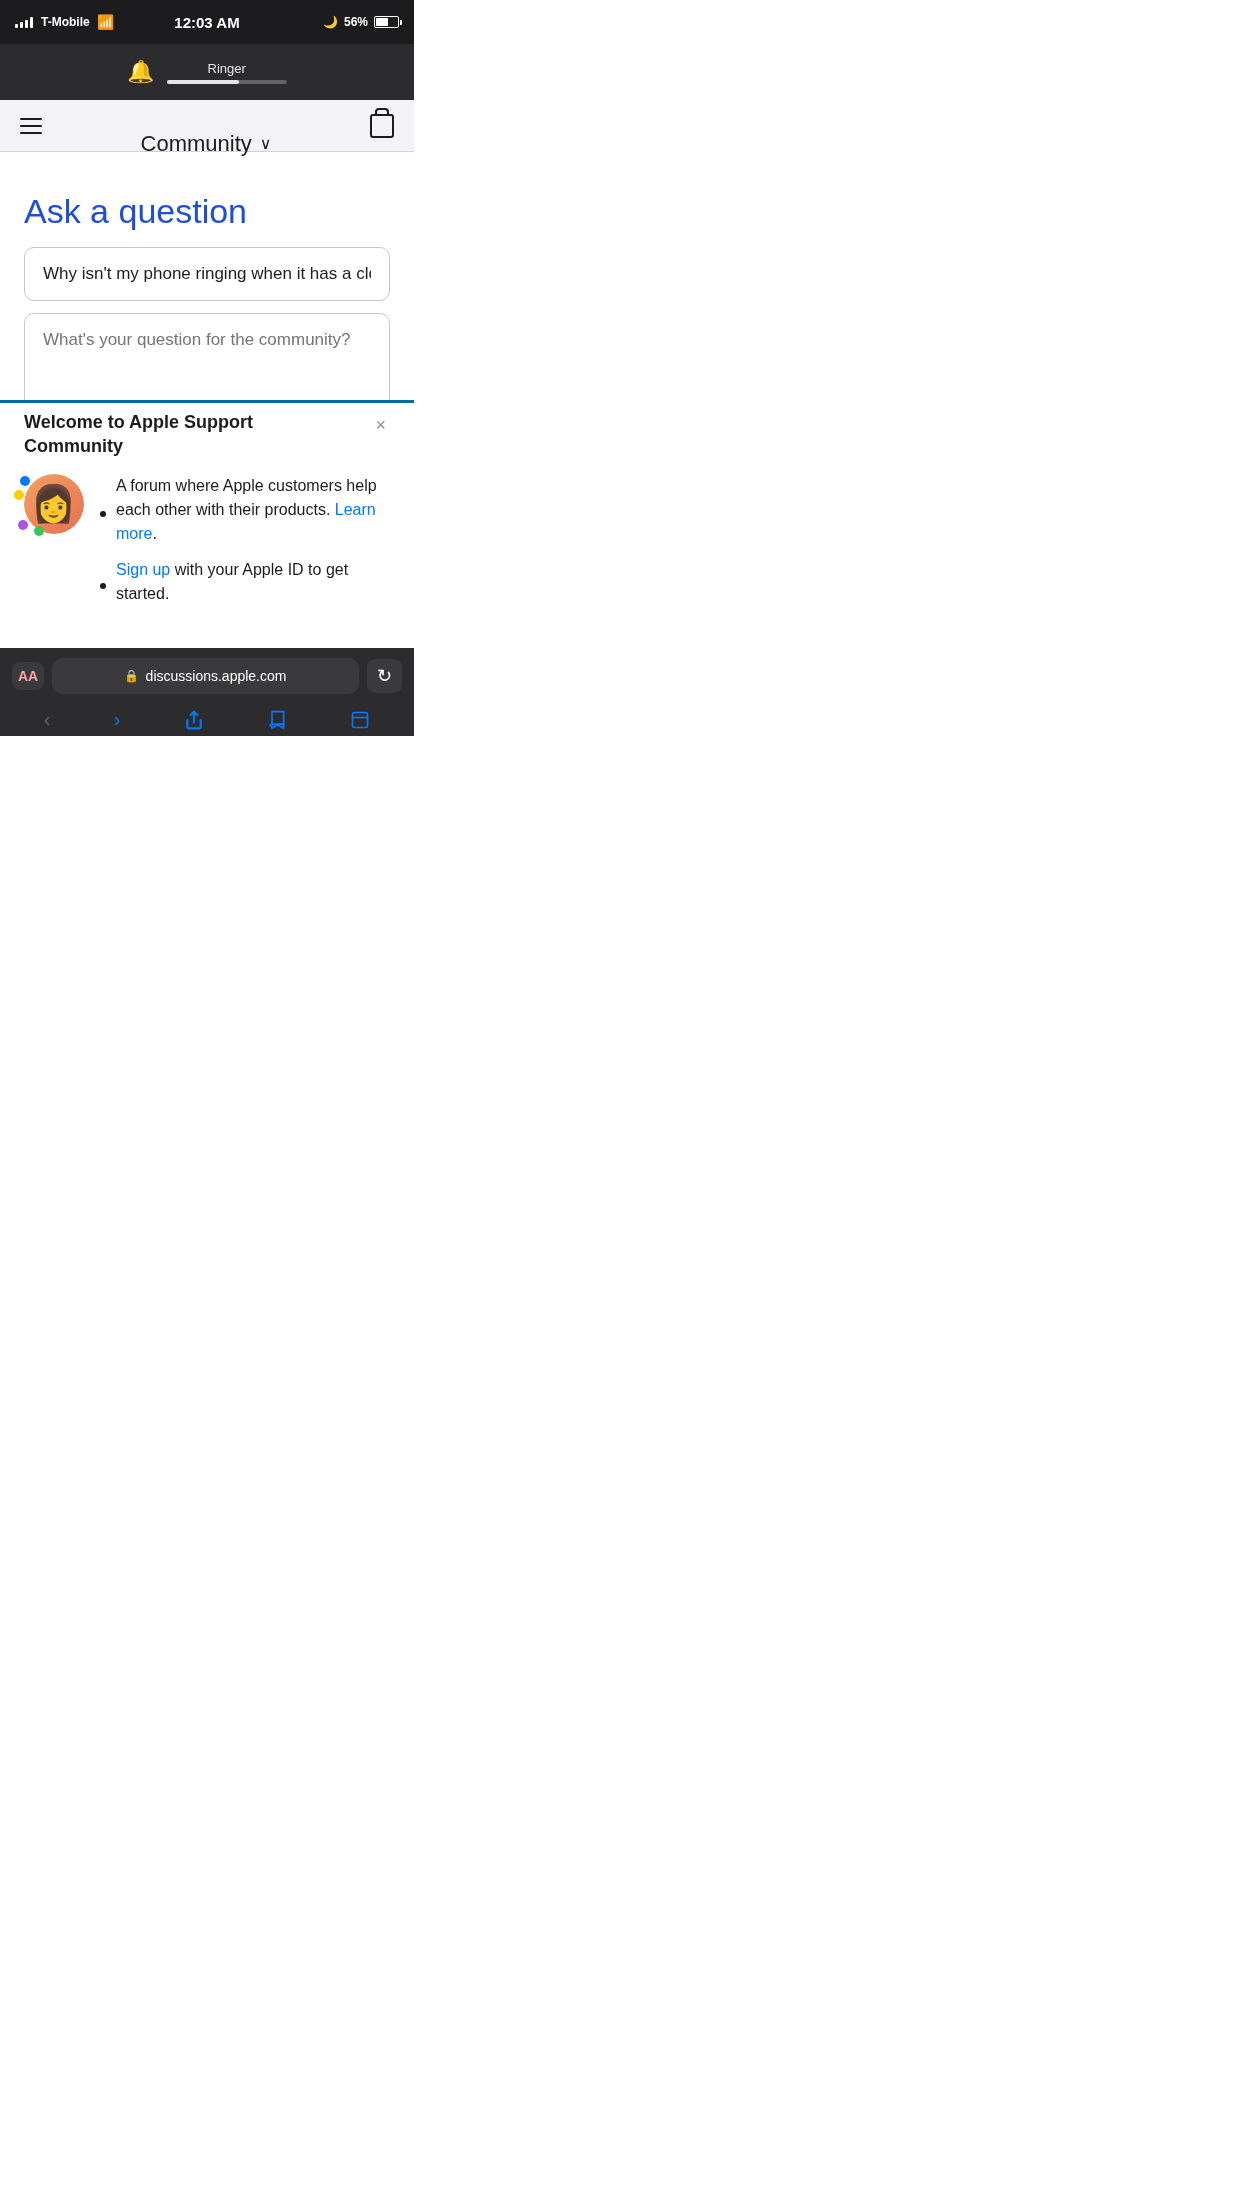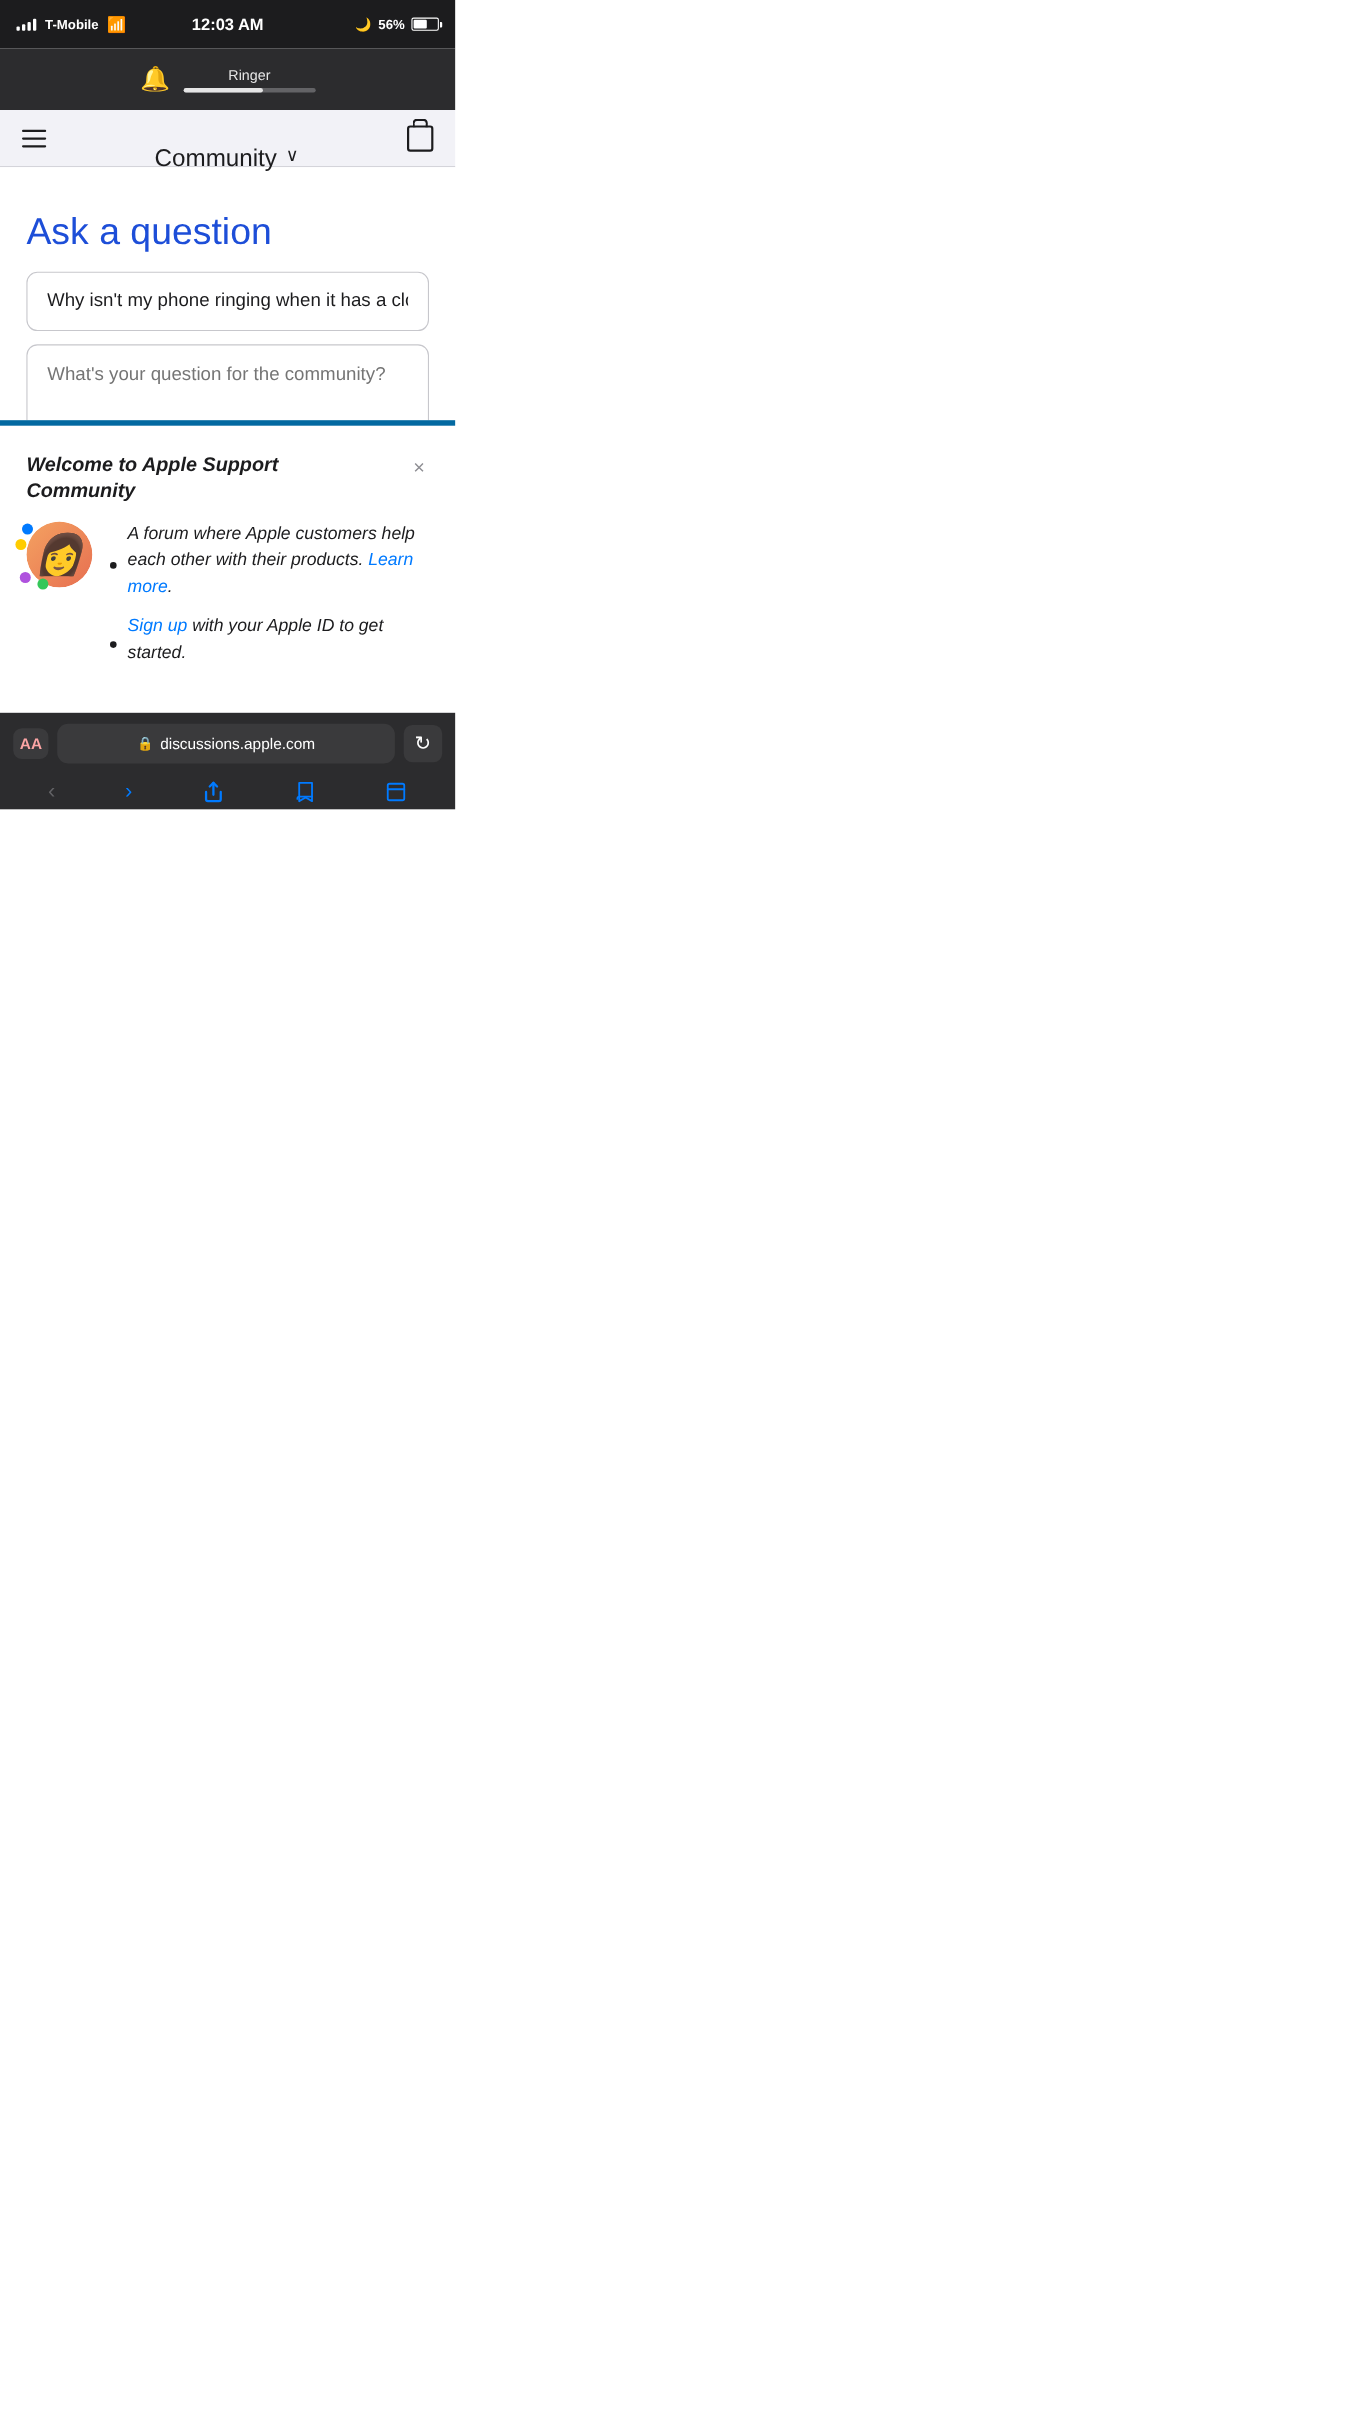--- a/index.html
+++ b/index.html
@@ -248,27 +248,26 @@
       outline: none;
       background: #fff;
       height: 150px;
       resize: none;
       font-family: inherit;
     }
 
     
     .welcome-banner {
       background: #fff;
-      border-top: 5px solid #0369a1;
-      padding: 24px 24px 30px;
+      border-top: 3px solid #0369a1;
+      padding: 8px 24px 30px;
       position: absolute;
       bottom: 88px;
       left: 0;
       right: 0;
-      font-style: italic;
     }
 
     .welcome-header {
       display: flex;
       justify-content: space-between;
       align-items: flex-start;
       margin-bottom: 16px;
     }
 
     .welcome-title {
@@ -483,21 +482,21 @@
 </div>
 
 <div class="top-nav">
   <div class="nav-left">
     <div class="hamburger-icon">
       <div class="hamburger-line"></div>
       <div class="hamburger-line"></div>
       <div class="hamburger-line"></div>
     </div>
   </div>
-  <div style="display:flex;gap:8px;margin-top:36px;">
+  <div style="display:flex;align-items:center;gap:8px;margin-top:36px;">
     <span class="nav-title">Community</span>
     <span class="nav-chevron">∨</span>
   </div>
   <div class="bag-icon"></div>
 </div>
 
 <div class="main-content">
   <h1 class="page-title">Ask a question</h1>
   <input class="question-input" type="text" value="Why isn't my phone ringing when it has a clock" style="">
   <textarea class="question-textarea" placeholder="What's your question for the community?" style=""></textarea>

